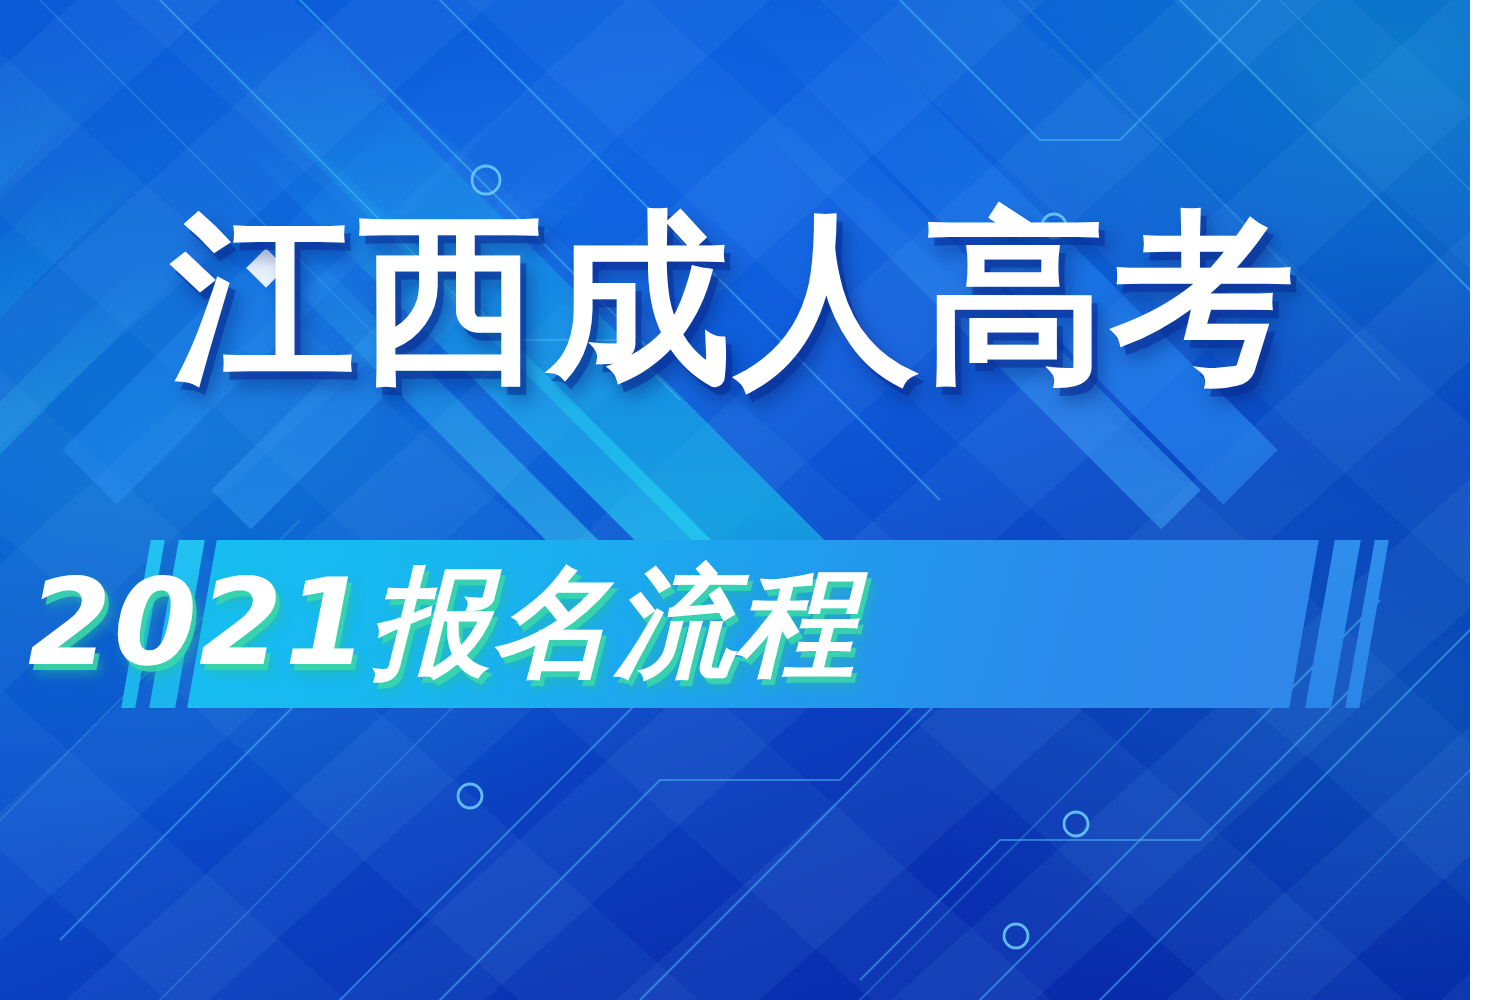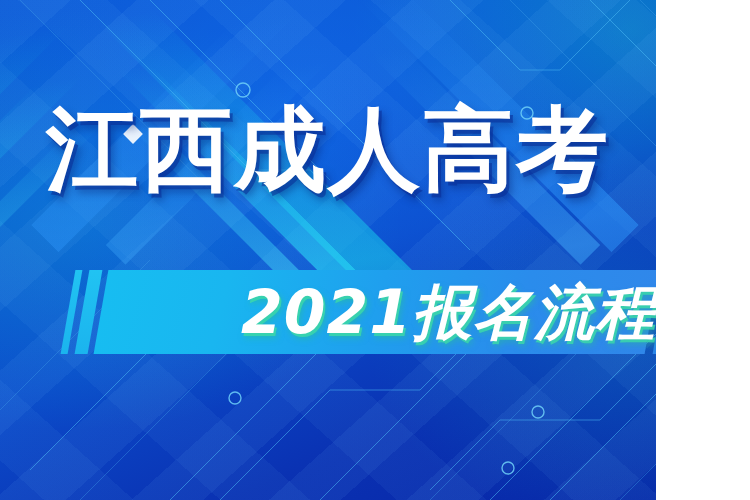--- a/index.html
+++ b/index.html
@@ -3,21 +3,21 @@
 <meta charset="utf-8">
 <title>江西成人高考 2021报名流程</title>
 <style>
   html, body {
     margin: 0;
     padding: 0;
     background: #ffffff;
   }
   .banner-root {
     position: relative;
-    width: 656px;
+    width: 735px;
     height: 500px;
     overflow: hidden;
     font-family: "Liberation Sans", "DejaVu Sans", sans-serif;
     background: #a21caf;
     user-select: none;
   }
 
   
   .bg-base {
     position: absolute;
@@ -166,21 +166,21 @@
   }
   .rib-bar-r1 { left: 660px; width: 13px; background: linear-gradient(180deg,#2f8eec,#2a85e8); }
   .rib-bar-r2 { left: 680px; width: 7px;  background: linear-gradient(180deg,#2f8eec,#2a85e8); }
 
   .ribbon-text {
     position: absolute;
     left: 0; right: 0; top: 0;
     height: 84px;
     display: flex;
     align-items: center;
-    justify-content: flex-end;
+    justify-content: flex-start;
     padding-left: 14px;
     box-sizing: border-box;
   }
   .subtitle-main {
     font-family: "DejaVu Sans", "Liberation Sans", sans-serif;
     font-weight: 700;
     font-style: italic;
     font-size: 60px;
     line-height: 1;
     color: #ffffff;

